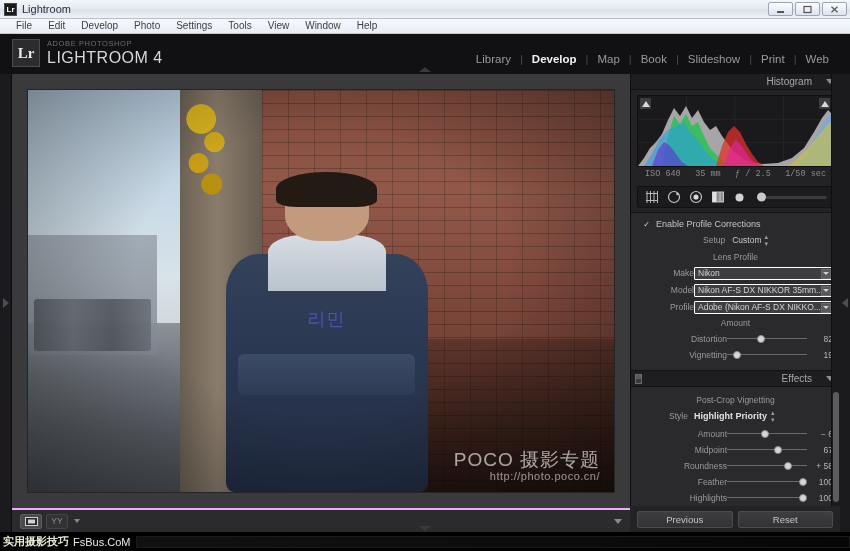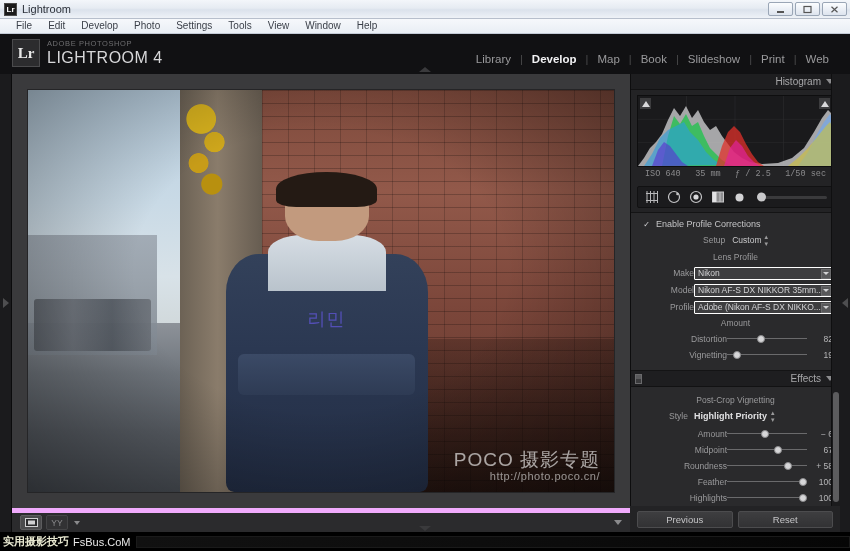--- a/index.html
+++ b/index.html
@@ -182,21 +182,21 @@
   .wm {
     position:absolute;right:14px;bottom:10px;text-align:right;
     color:rgba(255,255,255,.62);
   }
   .wm-main { font-size:19px; letter-spacing:1px; line-height:1.05; }
   .wm-sub { font-size:11px; letter-spacing:.5px; color:rgba(255,255,255,.55); }
 
   
   .toolbar {
     position:absolute;left:12px;top:434px;width:618px;height:24px;
-    background:#2b2b2d;border-top:5px solid #f0abfc;
+    background:#2b2b2d;border-top:2px solid #f0abfc;
     display:flex;align-items:center;padding:0 8px;
   }
   .tb-btn {
     height:15px;min-width:22px;background:#4a4a4c;border:1px solid #5d5d5f;border-radius:2px;
     display:flex;align-items:center;justify-content:center;margin-right:4px;
     color:#d0d0d2;font-size:8.5px;
   }
   .tb-btn.dim { background:#323234;border-color:#444446;color:#8a8a8c; }
   .tb-caret {
     width:0;height:0;border-left:3.5px solid transparent;border-right:3.5px solid transparent;
@@ -216,21 +216,21 @@
   
   .rpanel {
     position:absolute;left:630px;top:0;width:210px;height:458px;
     background:#232325;border-left:1px solid #0d0d0e;
     overflow:hidden;
   }
   .panel-head {
     height:16px;background:#1e1e20;border-bottom:1px solid #121213;
     display:flex;align-items:center;justify-content:flex-end;padding:0 6px;
   }
-  .panel-head .ph-title { font-size:10px;color:#a8a8aa;margin-right:5px; }
+  .panel-head .ph-title { font-size:10px;color:#a8a8aa;margin-right:14px; }
   .ph-tri { width:0;height:0;border-left:4px solid transparent;border-right:4px solid transparent;border-top:5px solid #8c8c8e; }
   .ph-switch {
     position:absolute;left:4px;width:7px;height:10px;
     background:linear-gradient(to bottom,#5a5a5c 0 45%,#3a3a3c 45% 100%);
     border:1px solid #6a6a6c;
   }
 
   
   .histo-wrap { padding:5px 6px 3px 6px; background:#232325;font-family:Liberation Mono, monospace; }
   .histo {

